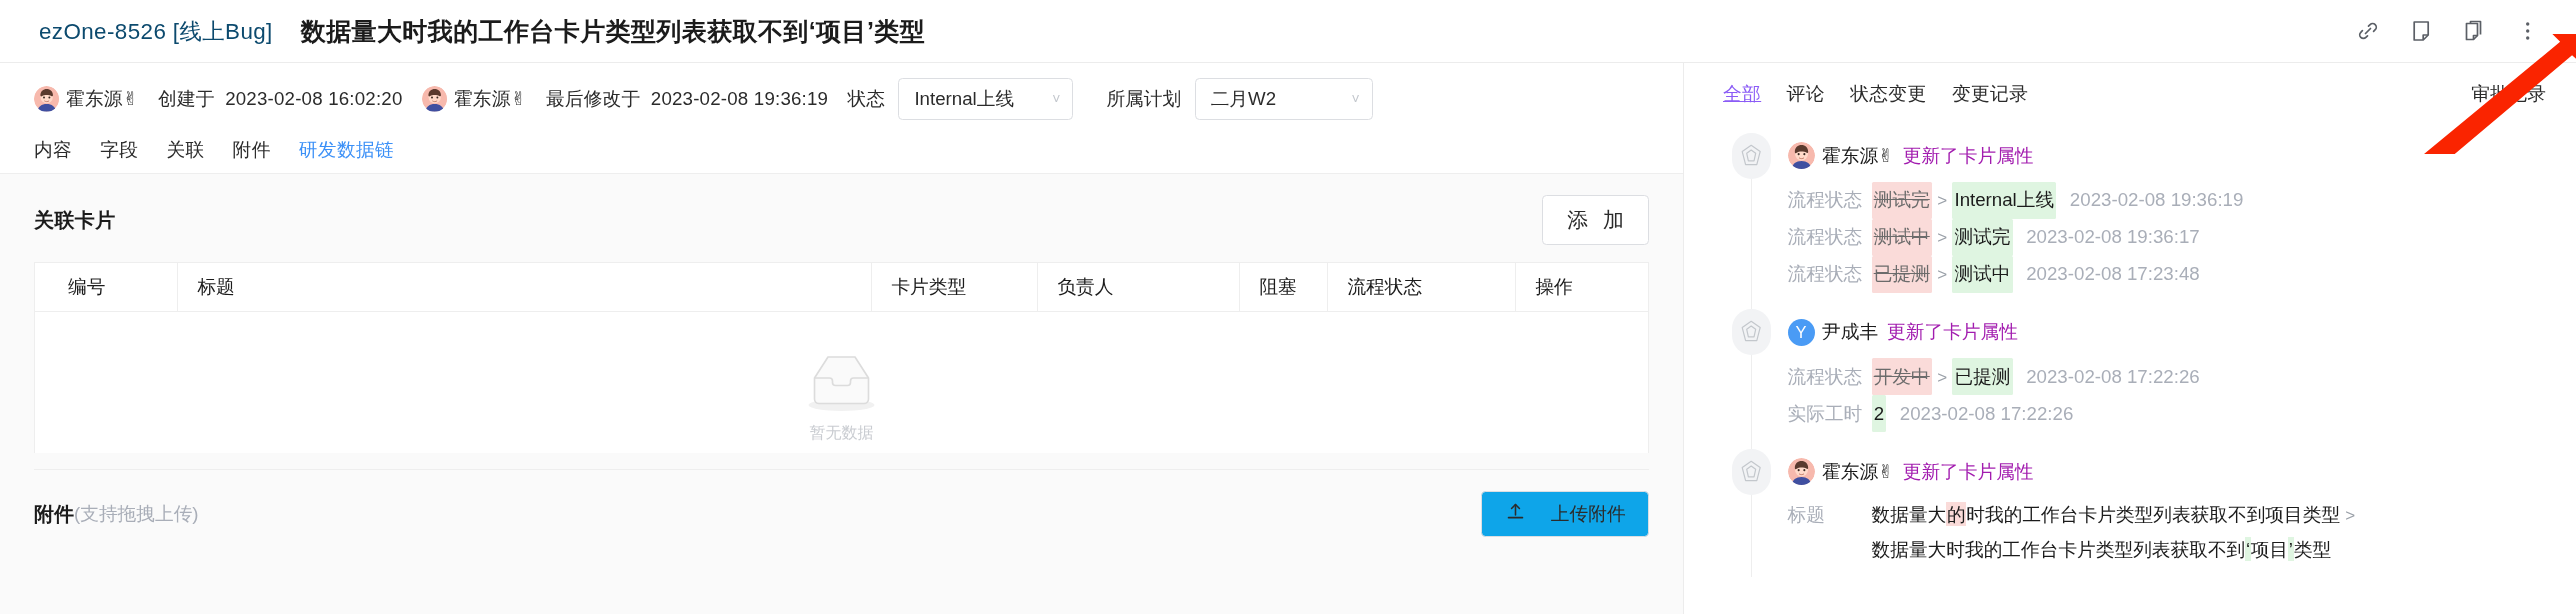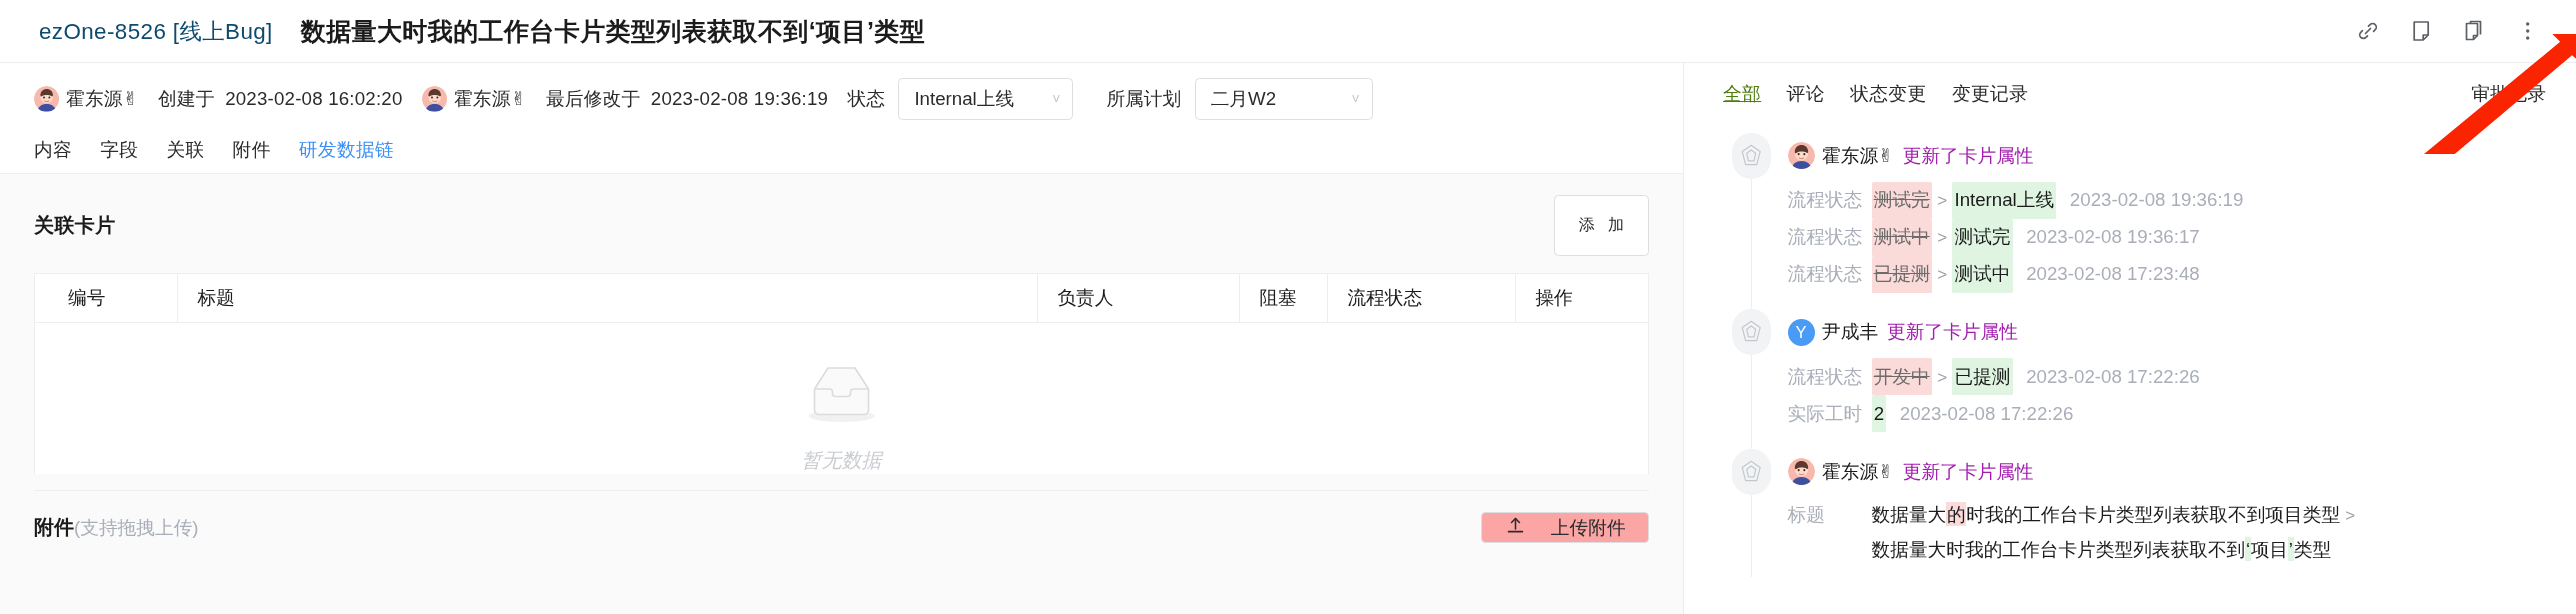--- a/index.html
+++ b/index.html
@@ -82,23 +82,23 @@
     padding: 0 34px;
     display: flex; flex-direction: column;
   }
   .section-head {
     display: flex; align-items: center;
     padding: 21px 0 16.5px 0;
   }
   .section-title { font-size: 20px; font-weight: 700; color: #1b1b1b; letter-spacing:0.4px; }
   .section-head .sp { flex: 1 1 auto; }
   .btn {
-    height: 61px; padding: 0 19.4px;
+    height: 50px; padding: 0 19.4px;
     border: 1.5px solid #dcdee2; border-radius: 4.5px;
-    background: #fff; font-size: 16px; color: #2b2b2b;
+    background: #fff; font-size: 21px; color: #2b2b2b;
     display: flex; align-items: center; justify-content: center;
     cursor: pointer; letter-spacing: 4.5px; text-indent: 4.5px;
     font-family: "Liberation Sans", sans-serif;
   }
 
   
   .rel-table { background: #c2410c; border: 1.5px solid #eeeeee; border-bottom:none; }
   .thead { display: flex; height: 48px; align-items: stretch; background:#fff; }
   .th {
     display: flex; align-items: center;
@@ -120,47 +120,47 @@
   .thead .th::after {
     content:""; position:absolute; left:0; top:9px; bottom:9px; width:0;
   }
   .tbody-empty {
     background:#fff;
     border-top: 1.5px solid #eeeeee;
     display:flex; flex-direction:column; align-items:center; justify-content:flex-start;
     padding-top: 33px; min-height: 142px;
   }
   .empty-icon { width: 87px; height: 69px; position:relative; }
-  .empty-text { margin-top: 22px; font-size: 20px; color: #c9ccd1; font-style: italic; }
+  .empty-text { margin-top: 9px; font-size: 16px; color: #c9ccd1; }
 
   
   .attach-row {
     display:flex; align-items:center;
     padding: 21px 0 0 0;
     border-top: 1.5px solid #eeeeee;
     margin-top: 16.5px;
   }
   .attach-title { font-size: 20px; font-weight: 700; color:#1b1b1b; }
   .attach-sub { font-size: 18.7px; color:#a9aeb8; font-weight:400; }
   .attach-row .sp { flex:1 1 auto; }
   .btn-upload {
-    height: 31px; padding: 0 22.4px;
-    border: 1.5px solid #dcdee2; border-radius: 4.5px; background:#fca5a5;
+    height: 46px; padding: 0 22.4px;
+    border: 1.5px solid #dcdee2; border-radius: 4.5px; background:#0ea5e9;
     display:flex; align-items:center; gap: 25px;
     font-size: 18.7px; color:#2b2b2b; cursor:pointer;
   }
 
   
   .rtabs {
     display:flex; align-items:center;
     padding: 18px 30px 15px 39px;
     font-size: 18.7px; color:#2b2b2b; gap: 25.4px;
   }
   .rtab { cursor:pointer; letter-spacing:0.4px; }
-  .rtab.active { color:#4d7c0f;text-decoration:underline; }
+  .rtab.active { color:#8b5cf6;text-decoration:underline; }
   .rtabs .sp { flex:1 1 auto; }
   .rtab-right { cursor:pointer; }
 
   .feed { flex:1 1 auto; min-height:0; overflow:hidden; padding: 10.5px 30px 0 39px; position:relative; }
   .entry { display:flex; position:relative; padding-bottom: 6px; }
   .badge-col { width: 57px; flex:0 0 57px; display:flex; flex-direction:column; align-items:center; position:relative; }
   .badge {
     width: 39px; height: 46px; border-radius: 19.4px;
     background:#f2f3f5; display:flex; align-items:center; justify-content:center;
     flex: 0 0 46px; position:relative; z-index:2;
@@ -310,20 +310,23 @@
         </div>
 
         <div class="rel-table">
           <div class="thead">
             <div class="th col-id">
                 <span class="inner">编号</span>
               </div>
             <div class="th col-title">
                 <span class="inner">标题</span>
               </div>
+            <div class="th col-type">
+                <span class="inner">卡片类型</span>
+              </div>
             <div class="th col-owner">
                 <span class="inner">负责人</span>
               </div>
             <div class="th col-block">
                 <span class="inner">阻塞</span>
               </div>
             <div class="th col-flow">
                 <span class="inner">流程状态</span>
               </div>
             <div class="th col-op">

